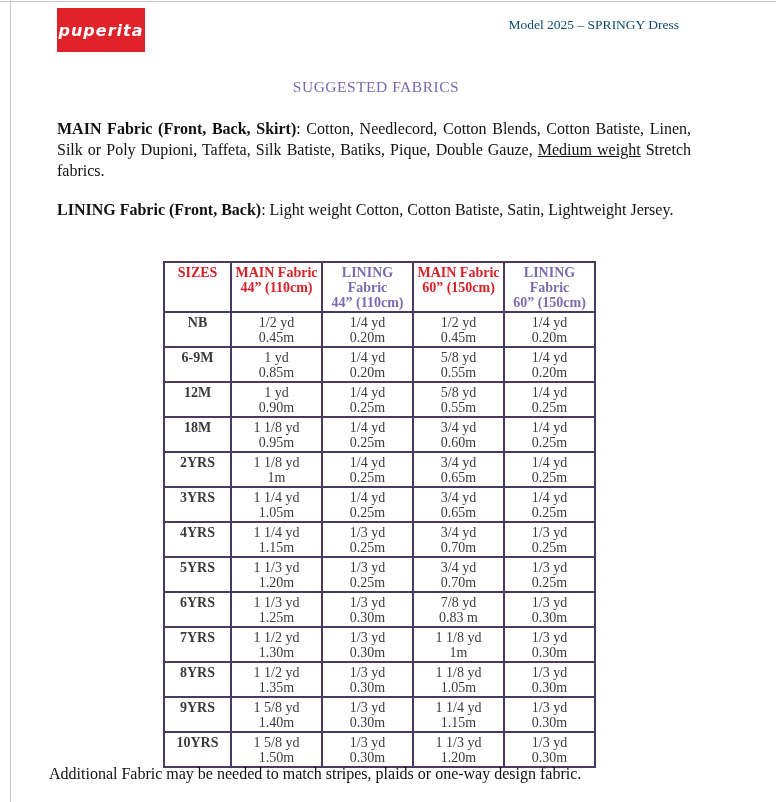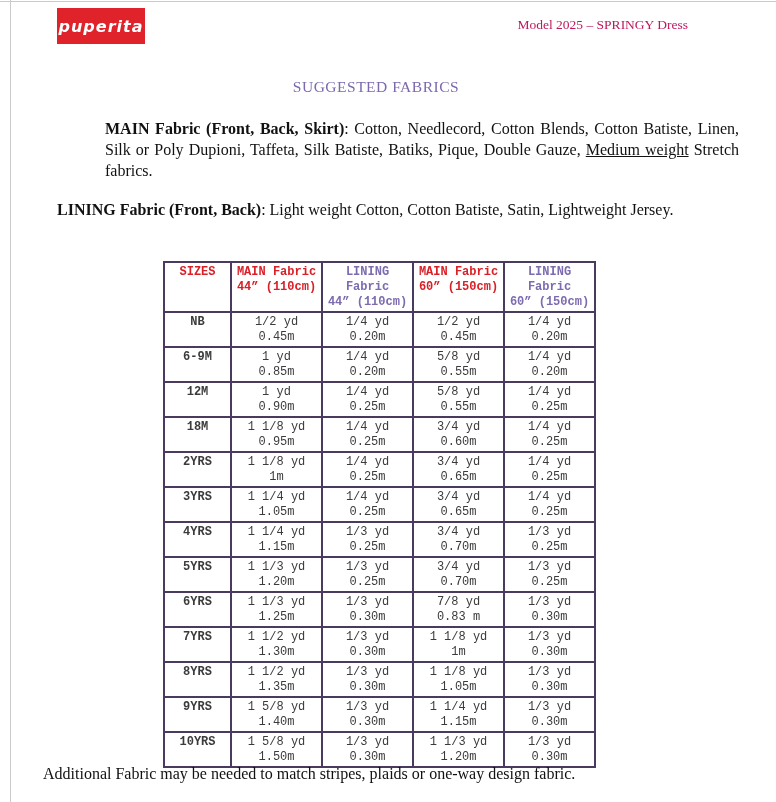--- a/index.html
+++ b/index.html
@@ -15,67 +15,67 @@
     position:relative;
     width:776px;height:802px;
     background:#ffffff;
     font-family:"Liberation Serif", serif;
     color:#1a1a1a;
     overflow:hidden;
   }
   .edge-line-v{position:absolute;left:10px;top:0;width:1px;height:802px;background:#cbcbcb;}
   .edge-line-h{position:absolute;left:0;top:1px;width:776px;height:1px;background:#cbcbcb;}
   .logo{
-    position:absolute;left:57px;top:8px;width:88px;height:36px;
+    position:absolute;left:57px;top:8px;width:88px;height:44px;
     background:var(--logo-red);
     color:#ffffff;
     display:flex;align-items:center;justify-content:center;
     font-family:"DejaVu Sans", sans-serif;
     font-style:italic;font-weight:bold;font-size:16px;letter-spacing:1px;
   }
   .doc-ref{
-    position:absolute;top:17px;right:88px;
-    font-size:13.5px;color:#be185d;
+    position:absolute;top:17px;right:97px;
+    font-size:13.5px;color:#0c4a6e;
   }
   .heading{
     position:absolute;top:78px;left:59px;width:634px;
     text-align:center;font-weight:normal;font-size:15.5px;
     letter-spacing:0.5px;color:var(--heading-purple);
   }
   .para{
     position:absolute;left:57px;width:634px;
     font-size:16px;line-height:21px;text-align:justify;color:#111111;
   }
-  .para-main{top:118px;margin-left:48px;}
+  .para-main{top:118px;}
   .para-lining{top:199px;}
   .para b{font-weight:bold;}
   .underlined{text-decoration:underline;}
   .table-wrap{position:absolute;left:163px;top:261px;}
   table.fabric{
     border-collapse:collapse;
-    font-family:Liberation Mono, monospace;
-    font-size:12px;
+    font-family:Liberation Serif, serif;
+    font-size:14px;
     table-layout:fixed;
   }
   table.fabric th, table.fabric td{
     border:2px solid var(--table-border);
     text-align:center;vertical-align:top;
     padding:2px 0 1px 0;
     line-height:15px;
   }
   table.fabric th{height:30px;font-weight:bold;}
   table.fabric td{height:27px;color:var(--cell-text);}
   col.c-size{width:67px;}
   col.c-fab{width:91px;}
   th.hdr-red{color:var(--table-red);}
   th.hdr-purple{color:var(--table-purple);}
   td.size-cell{font-weight:bold;color:#262626;margin-top:32px;}
   .cell-line{display:block;}
   .footer-note{
-    position:absolute;left:43px;top:765px;width:680px;
+    position:absolute;left:49px;top:765px;width:680px;
     font-size:16px;color:#111111;
   }
 </style>
 </head>
 <body>
 
 <div class="page">
   <div class="edge-line-h"></div>
   <div class="edge-line-v"></div>
 

